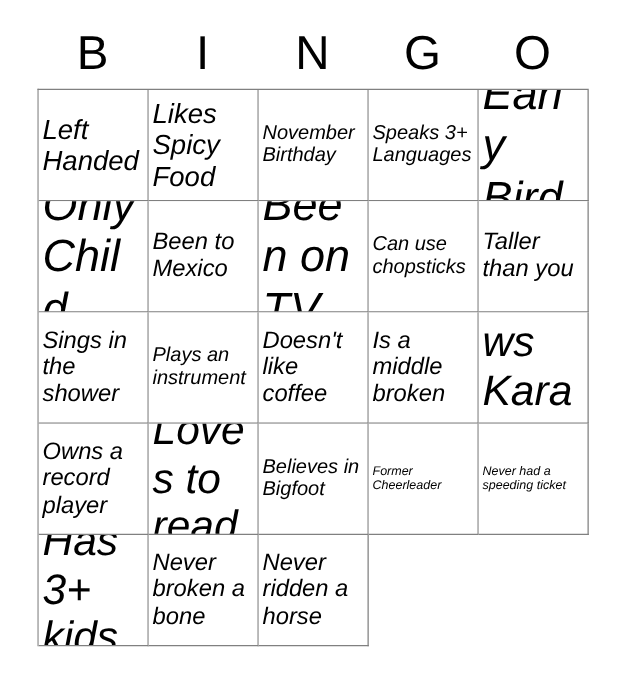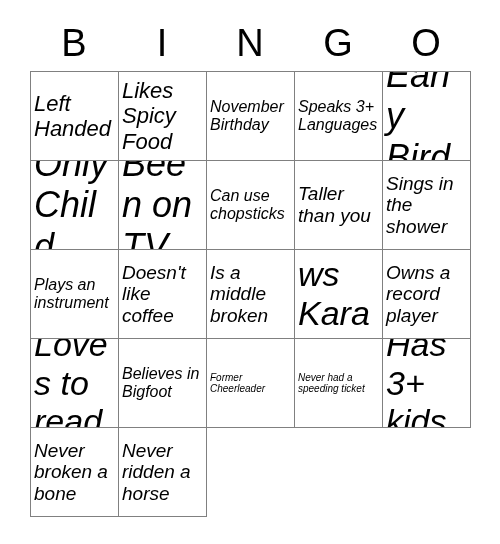--- a/index.html
+++ b/index.html
@@ -108,20 +108,23 @@
     <div class="cell s-sm">
         <span class="cell-text">Speaks 3+ Languages</span>
       </div>
     <div class="cell s-xxl">
         <span class="cell-text">Early Bird</span>
       </div>
 
     <div class="cell s-xxl">
         <span class="cell-text">Only Child</span>
       </div>
+    <div class="cell s-md">
+        <span class="cell-text">Been to Mexico</span>
+      </div>
     <div class="cell s-xxl">
         <span class="cell-text">Been on TV</span>
       </div>
     <div class="cell s-sm">
         <span class="cell-text">Can use chopsticks</span>
       </div>
     <div class="cell s-md">
         <span class="cell-text">Taller than you</span>
       </div>
 

